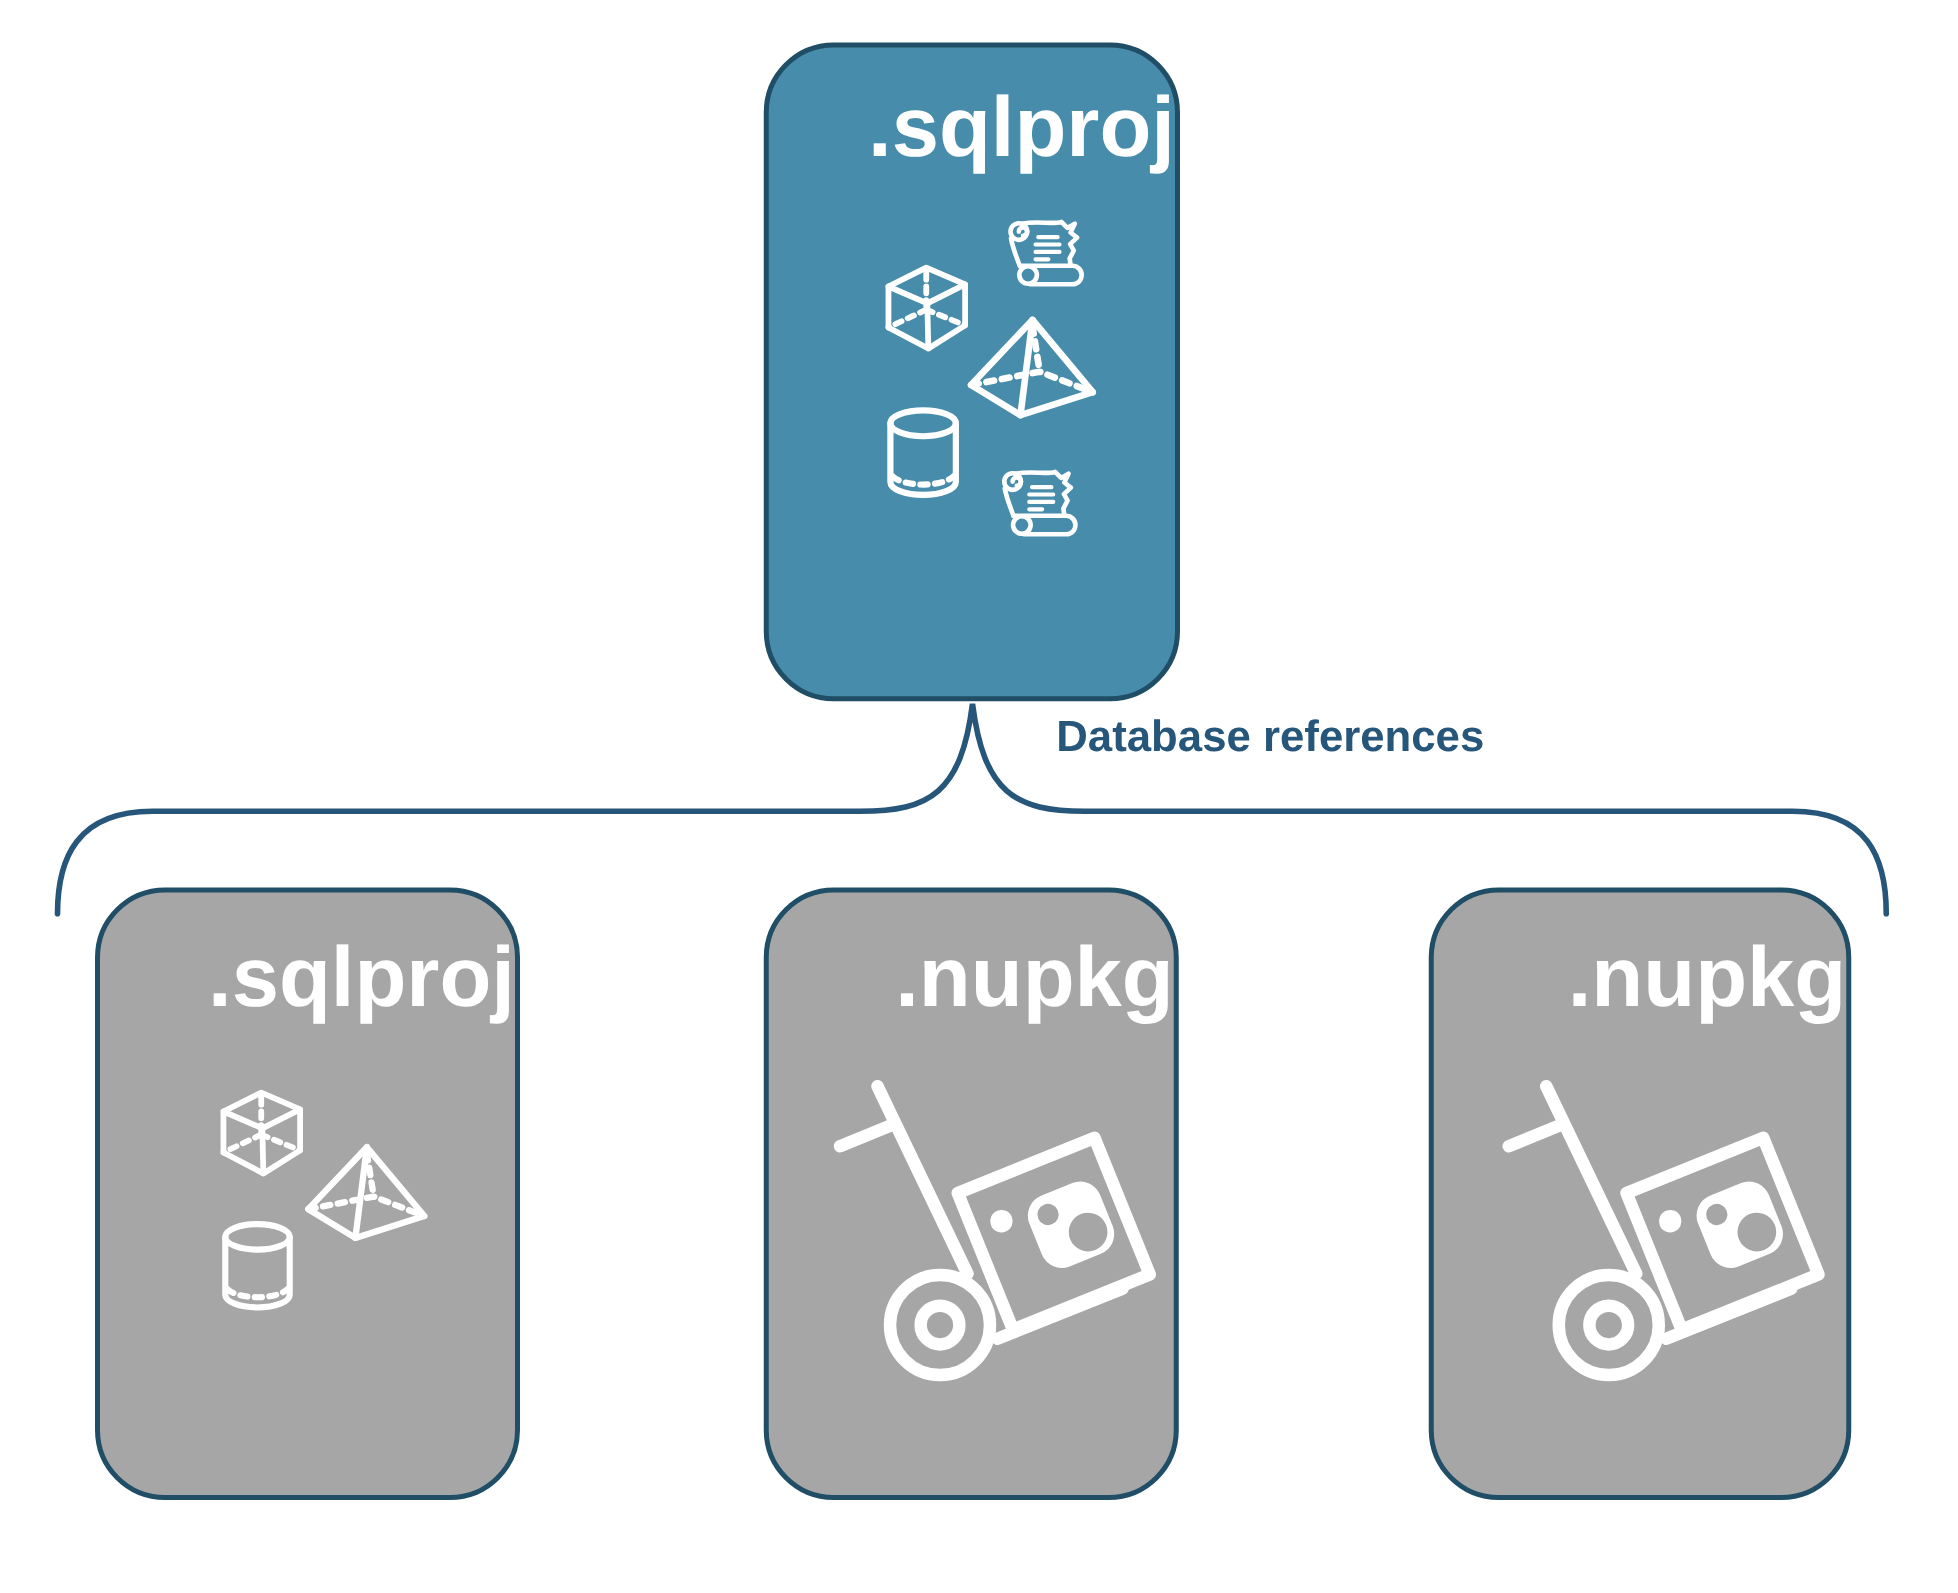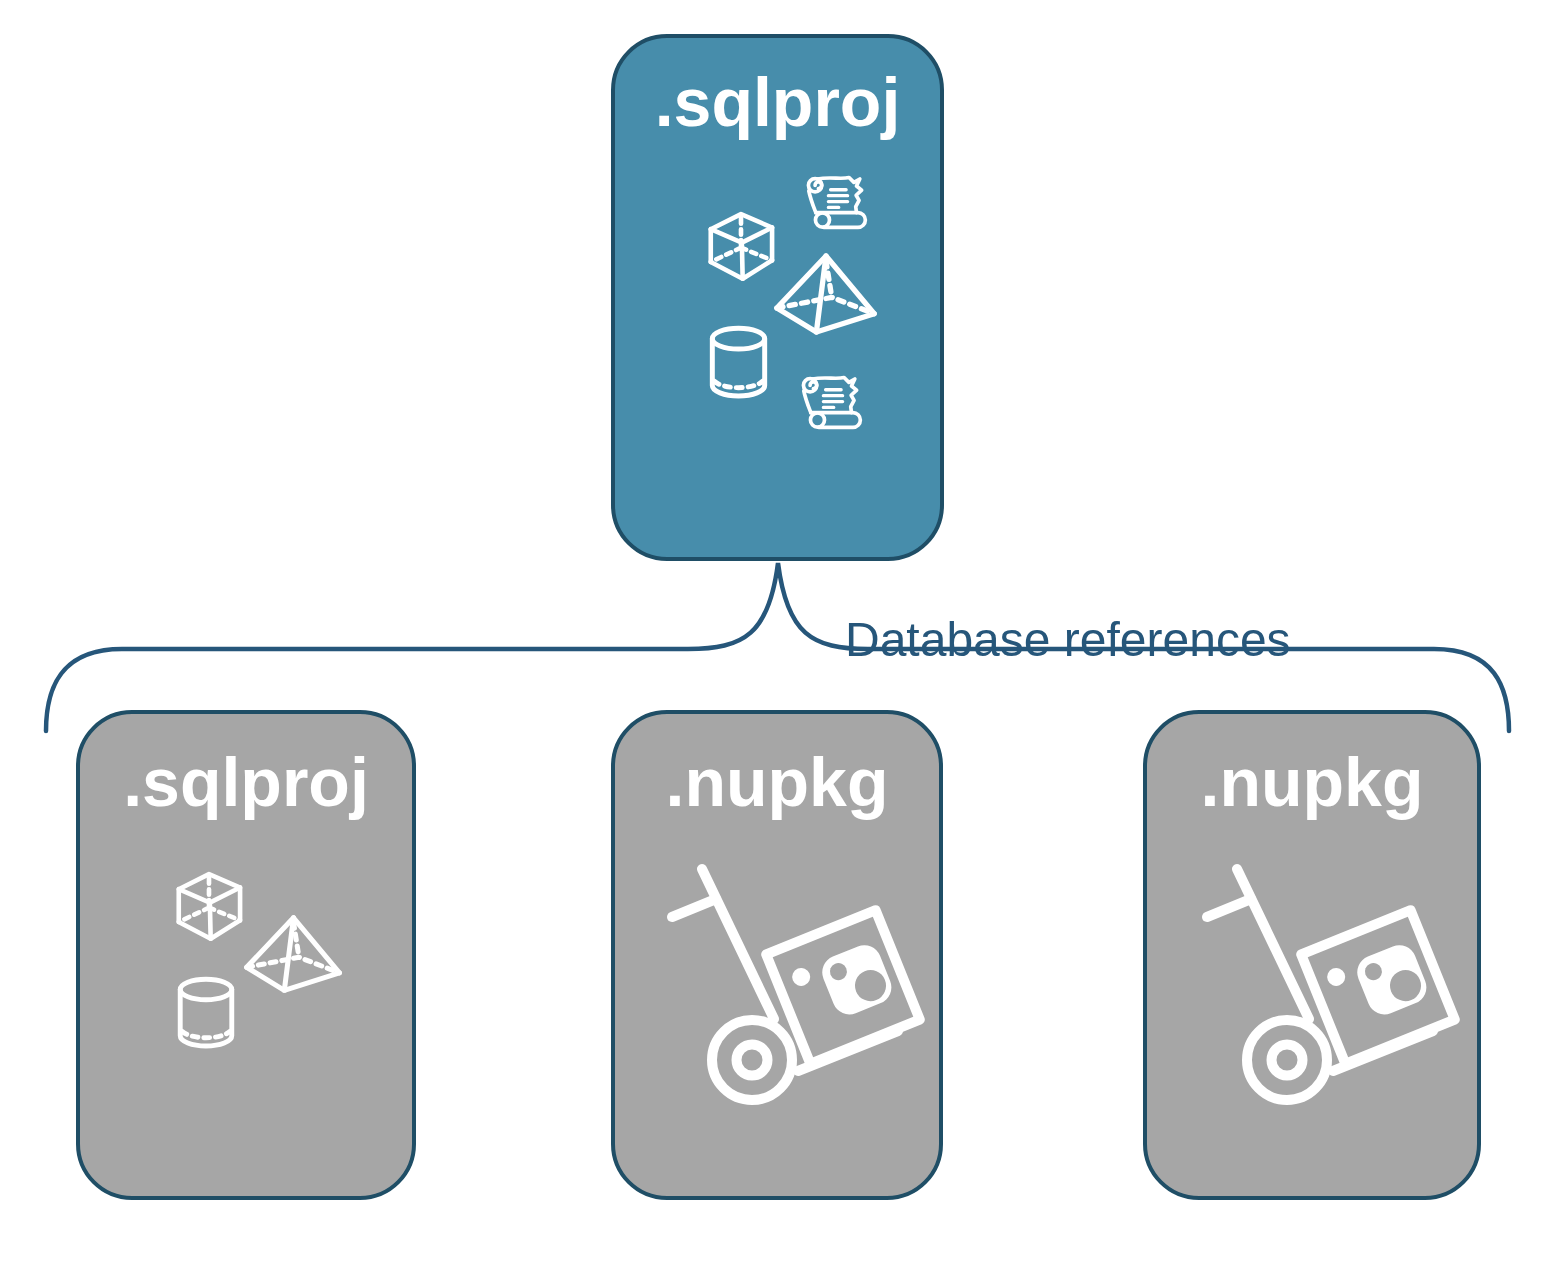--- a/index.html
+++ b/index.html
@@ -12,29 +12,29 @@
   .card {
     position:absolute;
     border:4.5px solid var(--card_border, #1F4E66);
     border-radius:56px;
     box-sizing:border-box;
   }
   .card-blue { background: var(--blue_fill, #478DAB); }
   .card-gray { background: var(--gray_fill, #A6A6A6); }
   .card-title {
     position:absolute; left:0; right:0; top:30px;
-    text-align:center; line-height:1;
+    text-align:right; line-height:1;
     font-weight:700; font-size:68px;
     color: var(--icon, #ffffff);
   }
   .card-gray .card-title { top:34px; }
   .ic { position:absolute; display:block; }
   .connector-label {
-    position:absolute; left:845px; top:616px;
-    font-size:48px; font-weight:400; line-height:1;
+    position:absolute; left:845px; top:572px;
+    font-size:35px; font-weight:700; line-height:1;
     color: var(--accent, #26567A);
     white-space:nowrap;
   }
   .brace-layer { position:absolute; left:0; top:0; width:1566px; height:1274px; pointer-events:none; }
   .defs-holder { position:absolute; width:0; height:0; overflow:hidden; }
 </style>
 </head>
 <body>
 
 <svg class="defs-holder" aria-hidden="true">

